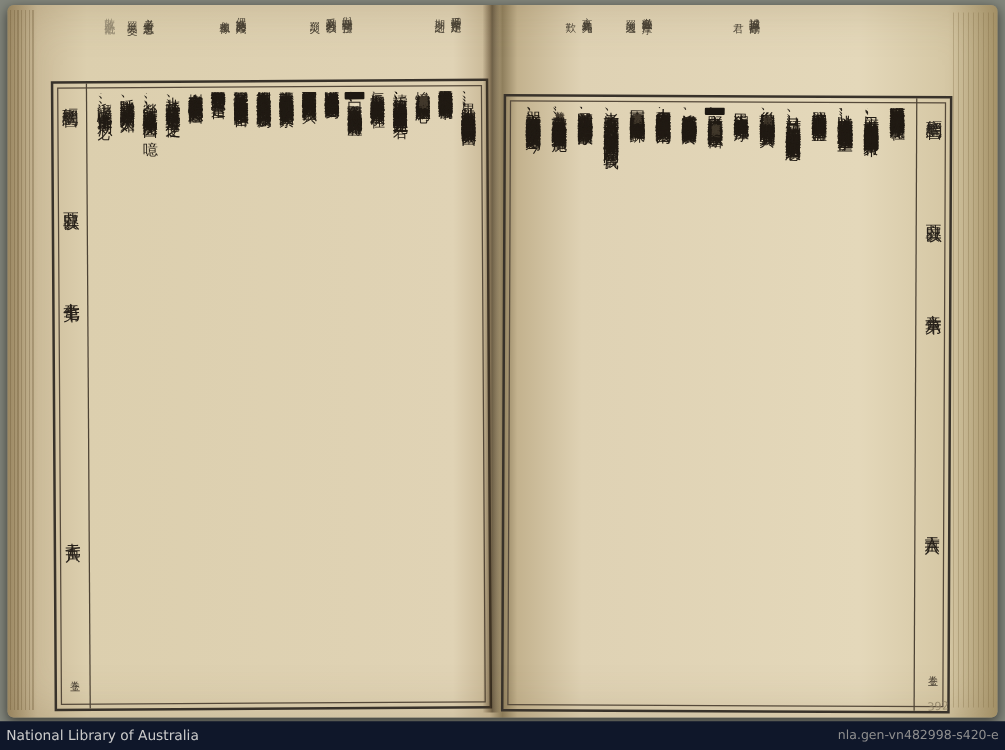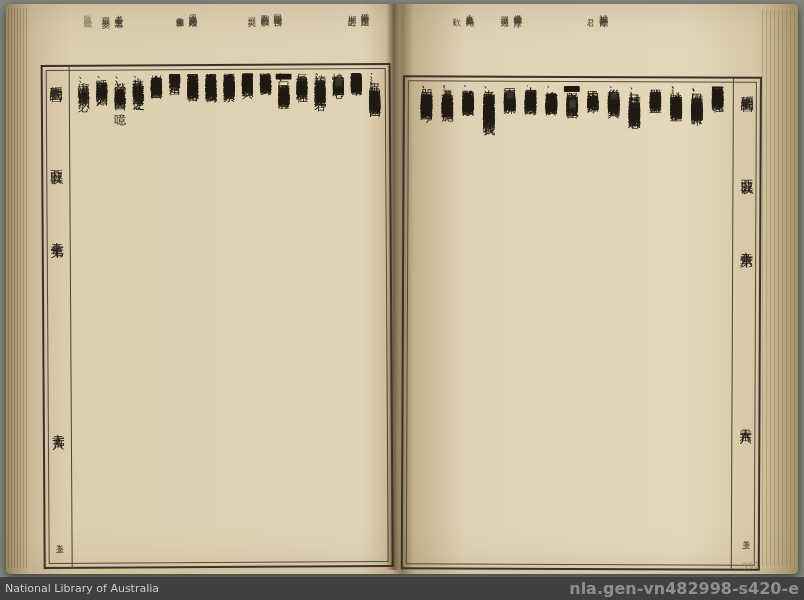--- a/index.html
+++ b/index.html
@@ -51,25 +51,25 @@
        font-size:8.5px;letter-spacing:-1.2px;color:#484033;}
   .page-left  .note-group.g0{left:322px;} .page-left .note-group.g1{left:222px;}
   .page-left  .note-group.g2{left:150px;} .page-left .note-group.g3{left:76px;}
   .page-left  .note-group.g4{left:58px;opacity:.45;}
   .page-right .note-group.g0{left:192px;} .page-right .note-group.g1{left:106px;}
   .page-right .note-group.g2{left:58px;}
   
   .pencil{position:absolute;left:742px;top:561px;font-family:"DejaVu Sans", sans-serif;
        font-size:9px;color:#8e8166;opacity:.85;transform:rotate(-4deg);}
   
-  .strip{position:absolute;left:0;top:577px;width:804px;height:23px;background:#404040;
+  .strip{position:absolute;left:0;top:577px;width:804px;height:23px;background:#0f172a;
        display:flex;justify-content:space-between;align-items:center;padding:0 5px;box-sizing:border-box;
        font-family:"DejaVu Sans", sans-serif;}
   .strip .wm-left{color:#cbcbcb;font-size:11px;}
-  .strip .wm-right{color:#8f8f8f;font-size:16px;font-weight:bold;}
+  .strip .wm-right{color:#8f8f8f;font-size:10px;}
 </style>
 </head>
 <body>
 
 <div class="stage">
   <div class="book">
     <div class="edge-l"></div>
     <div class="edge-r"></div>
   </div>
 

